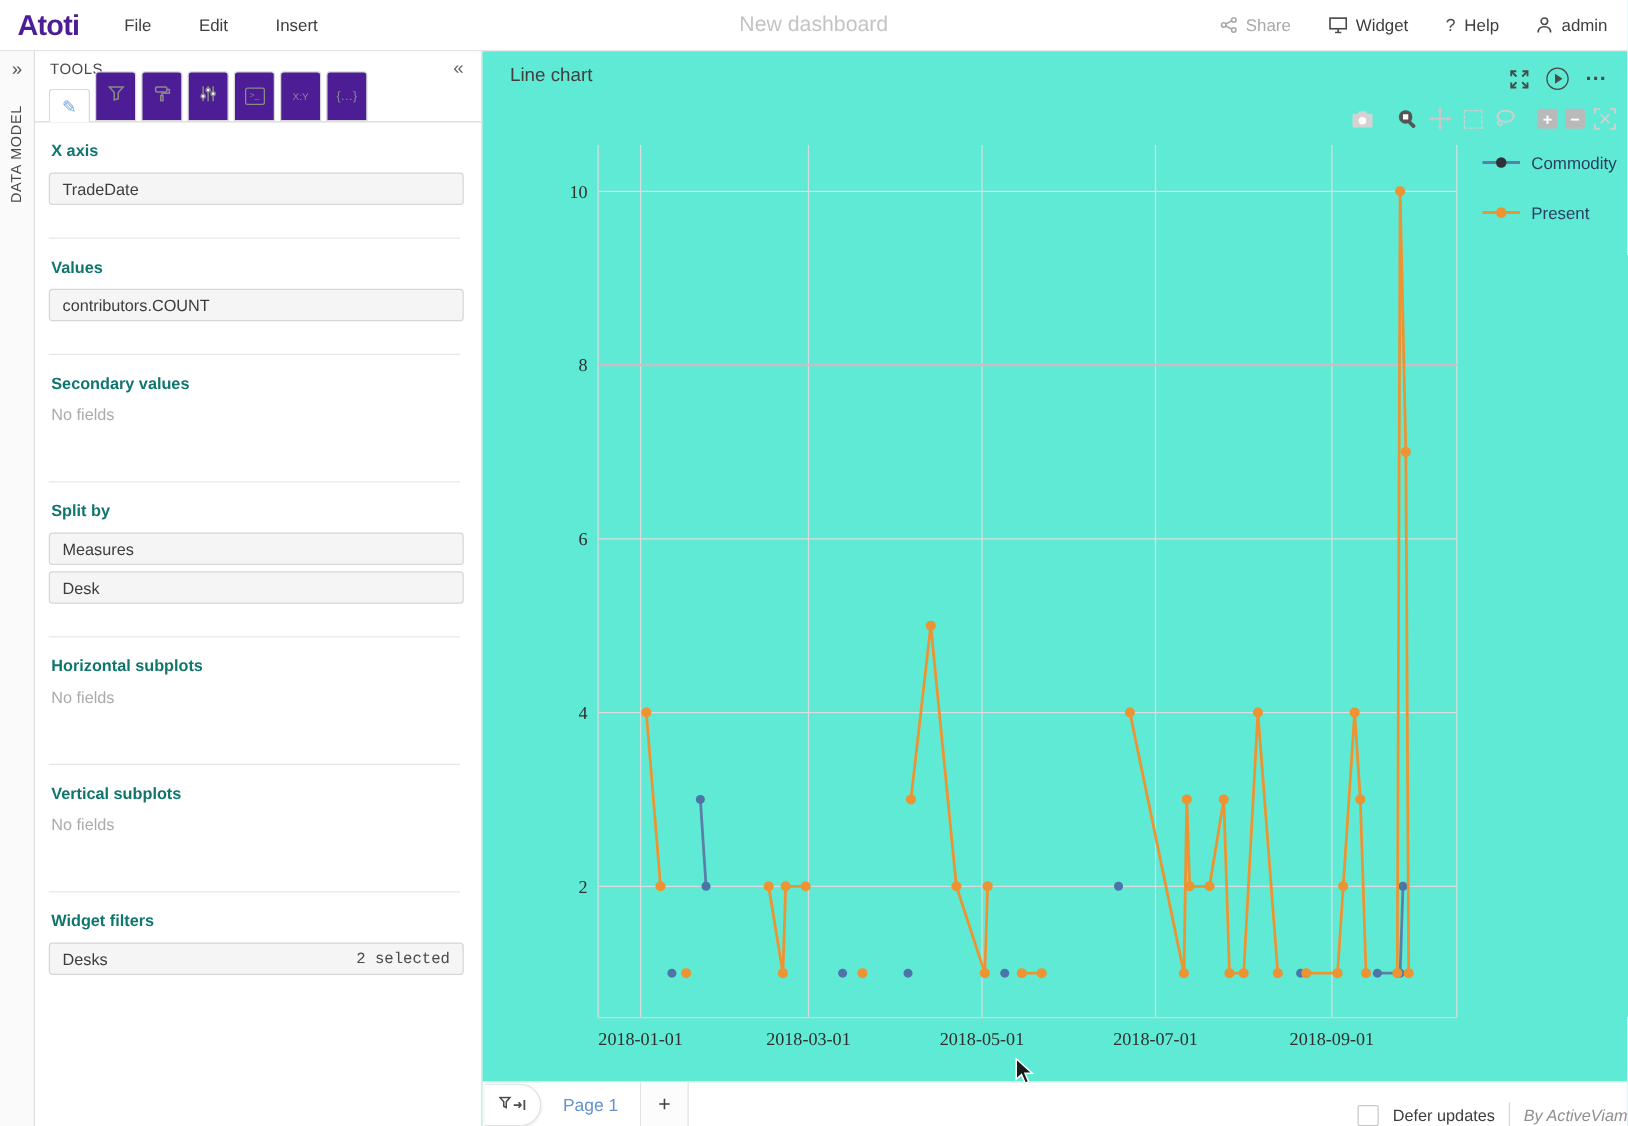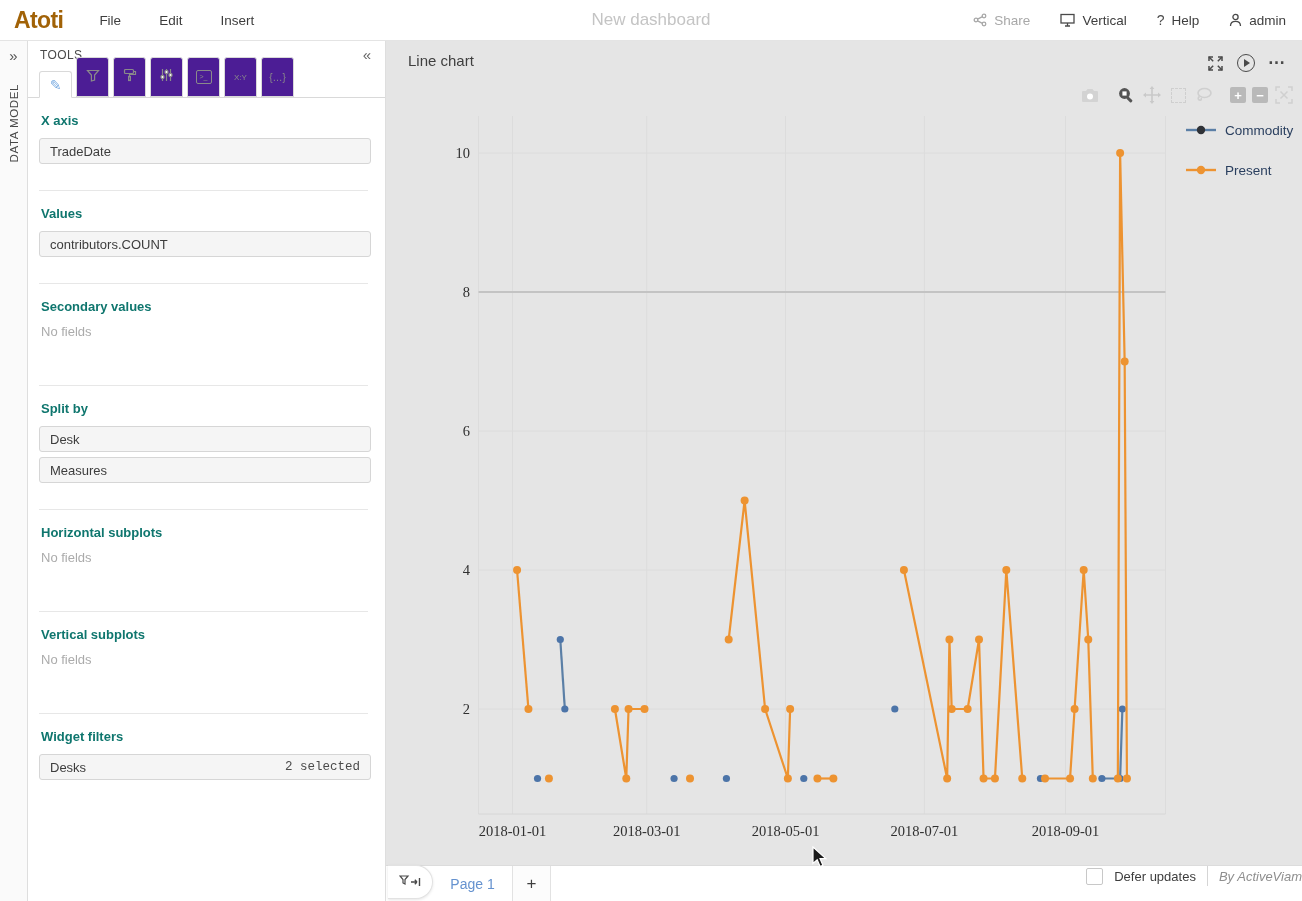--- a/index.html
+++ b/index.html
@@ -1,20 +1,20 @@
 <!DOCTYPE html>
 <html><head>
 <meta charset="utf-8">
 <style>
   html,body{margin:0;padding:0;background:#fff;font-family:"Liberation Sans",sans-serif;}
   .screen{position:relative;width:1302px;height:901px;overflow:hidden;background:#fff;}
 
   
   .topbar{position:relative;height:40px;border-bottom:1px solid #e4e4e4;display:flex;align-items:center;background:#fff;}
-  .logo{font-size:23px;font-weight:800;color:#a16207;letter-spacing:-0.6px;margin-left:14px;}
+  .logo{font-size:23px;font-weight:800;color:#4c1d95;letter-spacing:-0.6px;margin-left:14px;}
   .menus{display:flex;gap:38px;margin-left:36px;}
   .menu-item{font-size:13.5px;color:#3e3e3e;cursor:default;}
   .dash-title{position:absolute;left:50%;transform:translateX(-50%);font-size:17px;color:#c4c4c4;}
   .topbar-actions{margin-left:auto;display:flex;align-items:center;gap:30px;margin-right:16px;}
   .tb-action{display:flex;align-items:center;gap:7px;font-size:13.5px;color:#3e3e3e;}
   .tb-action.disabled{color:#a8a8a8;align-items:center;}
   .tb-ic{display:inline-flex;align-items:center;}
 
   
   .workspace{display:flex;height:861px;}
@@ -39,21 +39,21 @@
   .sections{flex:1;overflow:hidden;}
   .section{padding:15px 14px 0 11px;}
   .section-label{font-size:13px;font-weight:700;color:#0f766e;margin:0 0 10px 2px;}
   .chip{height:24px;border:1px solid #d6d6d6;border-radius:3px;background:#f5f5f5;display:flex;align-items:center;justify-content:space-between;padding:0 10px;font-size:13px;color:#3d3d3d;margin-bottom:5px;cursor:pointer;}
   .chip .detail{font-size:12.5px;color:#4a4a4a;font-family:Liberation Mono, monospace;}
   .empty{font-size:13px;color:#ababab;margin-left:2px;}
   .sep{border-top:1px solid #e7e7e7;margin:26px 3px 0 0;}
   .sep.tall{margin-top:46px;}
 
   
-  .main{position:relative;flex:1;background:#e5e5e5;}
+  .main{position:relative;flex:1;background:#5eead4;}
   .widget-title{position:absolute;left:22px;top:11px;font-size:15px;color:#3f3f3f;}
   .widget-icons{position:absolute;top:13px;right:16px;display:flex;align-items:center;gap:13px;}
   .wicon{color:#4a4a4a;cursor:pointer;display:inline-flex;align-items:center;}
   .play-circle{width:18px;height:18px;border:1.6px solid #4a4a4a;border-radius:50%;display:grid;place-items:center;box-sizing:border-box;}
   .play-circle span{width:0;height:0;border-left:6px solid #4a4a4a;border-top:4px solid transparent;border-bottom:4px solid transparent;margin-left:1px;}
   .ellipsis{font-size:17px;font-weight:700;letter-spacing:1px;line-height:10px;}
 
   .modebar{position:absolute;top:44px;right:8px;display:flex;align-items:center;gap:6px;}
   .mb{width:20px;height:20px;display:grid;place-items:center;cursor:pointer;}
   .mb.gap{margin-left:10px;}
@@ -61,21 +61,21 @@
   .sq-btn{width:16px;height:16px;background:#b9b9b9;border-radius:2px;color:#fff;font-size:13px;line-height:15px;text-align:center;font-weight:700;}
 
   #chart-svg{position:absolute;left:0;top:0;}
   .tick{font-family:"Liberation Serif",serif;font-size:14.5px;fill:#2f2f2f;}
 
   .legend{position:absolute;left:799px;top:78px;display:flex;flex-direction:column;gap:18px;}
   .legend-item{display:flex;align-items:center;gap:8px;height:22px;cursor:pointer;}
   .legend-label{font-size:13.5px;color:#2a3f5f;}
 
   
-  .bottombar{position:absolute;left:0;right:0;bottom:0;height:36px;border-top:1px solid #dcdcdc;background:#fff;display:flex;align-items:flex-start;}
+  .bottombar{position:absolute;left:0;right:0;bottom:0;height:36px;border-top:1px solid #dcdcdc;background:#fff;display:flex;align-items:flex-end;}
   .pill{margin-left:2px;width:44px;height:32px;border:1px solid #e2e2e2;border-left:none;border-radius:0 17px 17px 0;background:#fff;box-shadow:0 1px 3px rgba(0,0,0,.10);display:grid;place-items:center;position:relative;top:-1px;cursor:pointer;color:#4a4a4a;}
   .page-tab{width:80px;height:36px;display:grid;place-items:center;color:#6592cf;font-size:14px;background:#fff;border-right:1px solid #e2e2e2;box-sizing:border-box;cursor:pointer;}
   .add-tab{width:38px;height:36px;display:grid;place-items:center;color:#3f3f3f;font-size:17px;background:#fcfcfc;border-right:1px solid #e2e2e2;box-sizing:border-box;cursor:pointer;}
   .bb-right{margin-left:auto;display:flex;align-items:center;gap:11px;}
   .checkbox{width:15px;height:15px;border:1px solid #c8c8c8;border-radius:2px;background:#fff;cursor:pointer;}
   .defer-label{font-size:13px;color:#3d3d3d;}
   .brand-sep{width:1px;height:20px;background:#d5d5d5;}
   .brand{font-size:13px;font-style:italic;color:#8f8f8f;}
 
   .cursor{position:absolute;left:812px;top:846px;z-index:20;pointer-events:none;}
@@ -109,21 +109,21 @@
       </span>
       <span class="tb-action">
         <span class="tb-ic">
           <svg width="15" height="14" viewBox="0 0 15 14">
               <g stroke="#4a4a4a" stroke-width="1.3" fill="none">
                 <rect x="1" y="1.5" width="13" height="8.5"></rect>
                 <path d="M5 13h5M7.5 10v3"></path>
               </g>
             </svg>
         </span>
-        <span>Vertical</span>
+        <span>Widget</span>
       </span>
       <span class="tb-action">
         <span class="tb-ic" style="font-size:14px;color:#4a4a4a;">?</span>
         <span>Help</span>
       </span>
       <span class="tb-action">
         <span class="tb-ic">
           <svg width="13" height="14" viewBox="0 0 13 14">
               <g stroke="#4a4a4a" stroke-width="1.3" fill="none">
                 <circle cx="6.5" cy="4" r="2.6"></circle>
@@ -208,24 +208,24 @@
 
         <div class="section">
           <div class="section-label">Secondary values</div>
           <div class="empty">No fields</div>
           <div class="sep tall"></div>
         </div>
 
         <div class="section">
           <div class="section-label">Split by</div>
           <div class="chip">
-            <span>Desk</span>
+            <span>Measures</span>
           </div>
           <div class="chip">
-            <span>Measures</span>
+            <span>Desk</span>
           </div>
           <div class="sep"></div>
         </div>
 
         <div class="section">
           <div class="section-label">Horizontal subplots</div>
           <div class="empty">No fields</div>
           <div class="sep tall"></div>
         </div>
 

